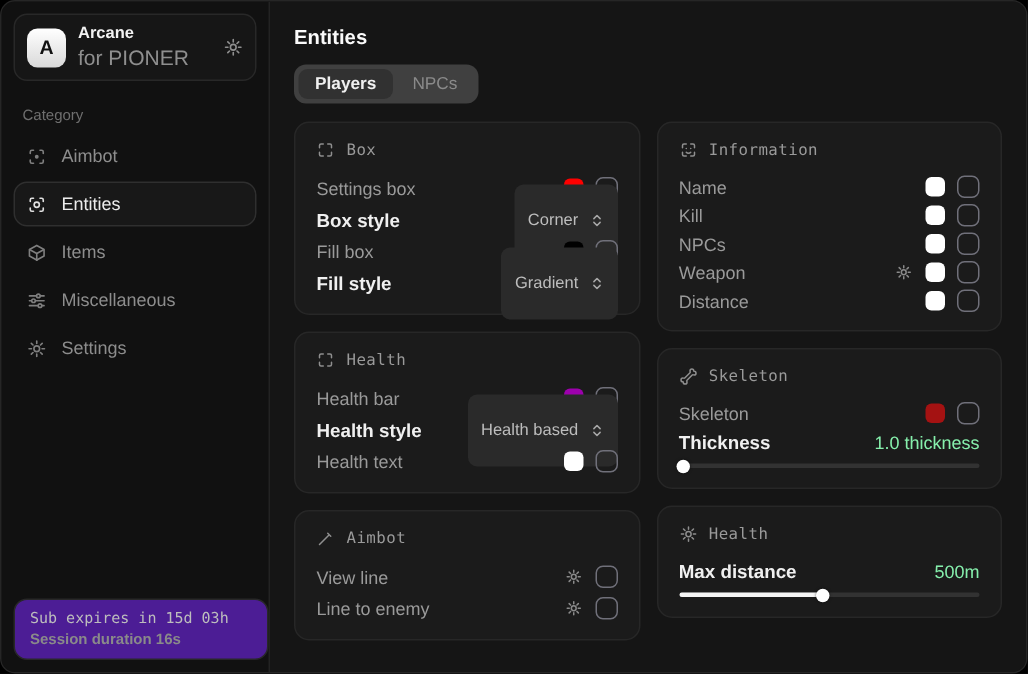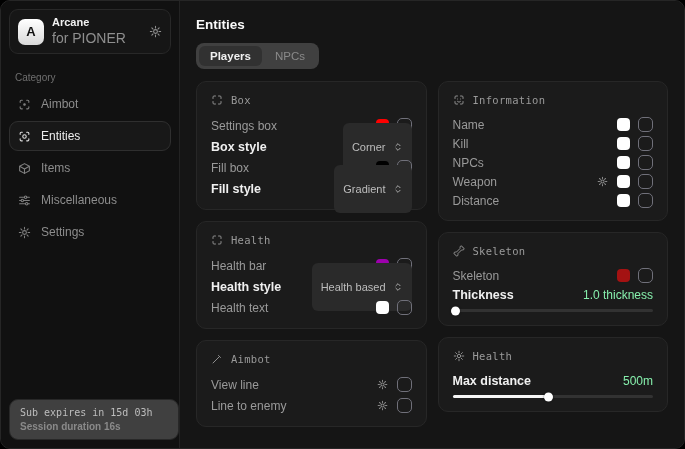--- a/index.html
+++ b/index.html
@@ -21,21 +21,21 @@
   .icon { display:inline-flex; align-items:center; justify-content:center; color:#8f8f8f; }
   .icon svg { display:block; }
   .category { margin:10px 14px 4px; font-size:10px; color:#6f6f6f; }
   .nav { padding:2px 8px; display:flex; flex-direction:column; }
   .nav-item { display:flex; align-items:center; gap:10px; padding:7px 7px; border:1px solid transparent;
     border-radius:9px; font-size:12px; color:#8d8d8d; cursor:pointer; margin-bottom:2px; }
   .nav-item .icon { width:14px; color:#7f7f7f; }
   .nav-item.active { border-color:#2f2f2f; background:#181818; color:#ececec; }
   .nav-item.active .icon { color:#e0e0e0; }
   .sidebar-footer { position:absolute; left:8px; right:0; bottom:8px; border:1px solid #282828;
-    background:#404040; border-radius:9px; padding:7px 10px; }
+    background:#4c1d95; border-radius:9px; padding:7px 10px; }
   .foot-line1 { font-family:"DejaVu Sans Mono", monospace; font-size:10px; color:#bdbdbd; margin-bottom:3px; }
   .foot-line2 { font-size:10px; font-weight:700; color:#8a8a8a; }
 
   
   .main { flex:1; background:#151515; padding:12px 16px; overflow:hidden; }
   .page-title { font-size:13.5px; font-weight:700; color:#fafafa; margin:4px 0 11px; }
   .tabs { display:inline-flex; background:#404040; border-radius:8px; padding:3px; gap:2px; }
   .tab { padding:4px 11px; font-size:11.5px; color:#8a8a8a; border-radius:6px; cursor:pointer; }
   .tab.active { background:#313131; color:#f0f0f0; font-weight:600; }
   .grid { display:flex; gap:11px; margin-top:12px; align-items:flex-start; }

